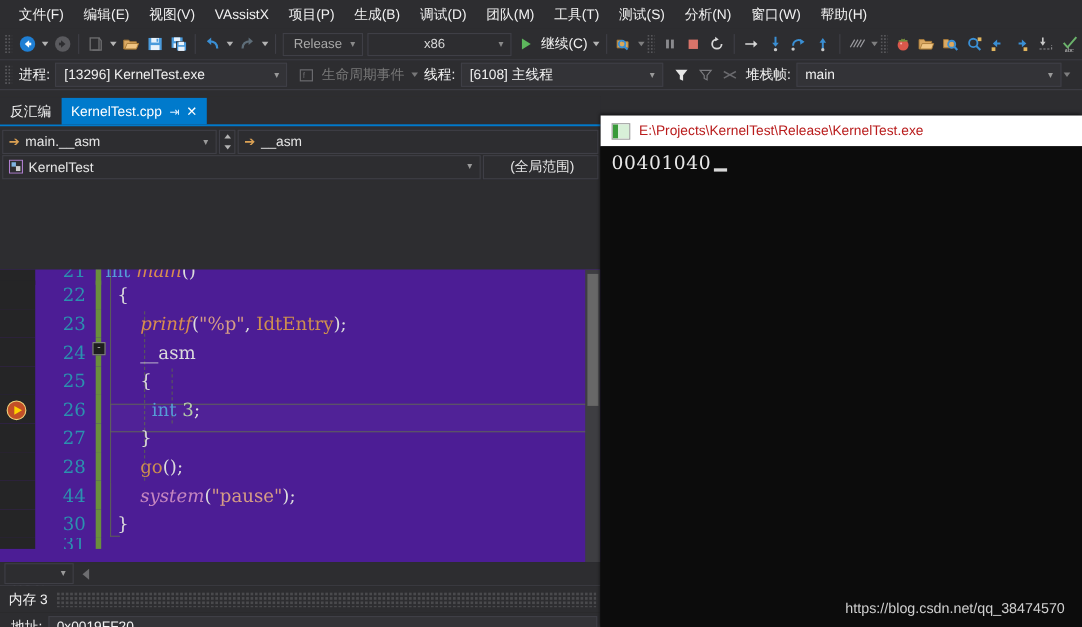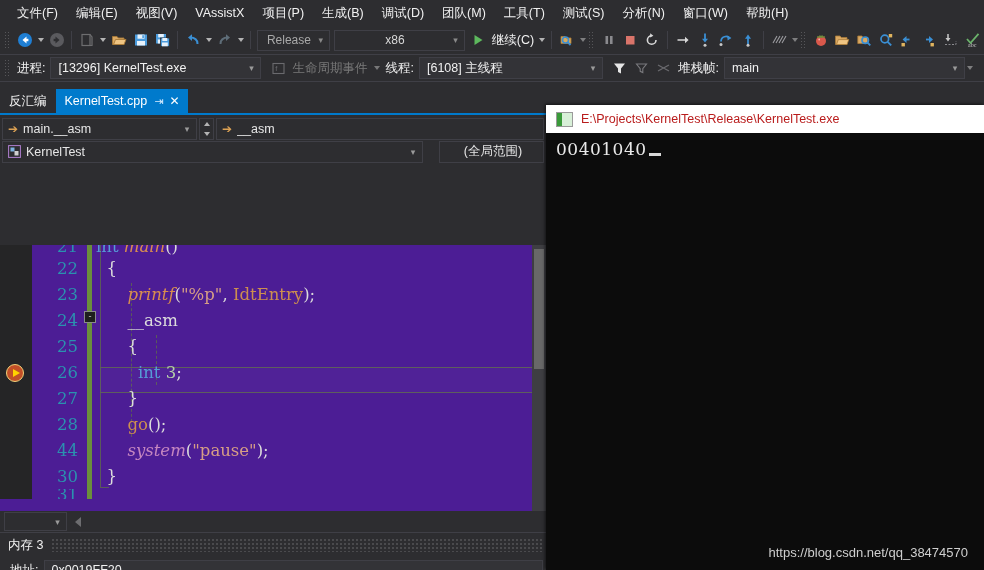--- a/index.html
+++ b/index.html
@@ -61,21 +61,21 @@
              padding:0 2px 0 5px;color:#e6e6e6;font-size:12.5px;}
   .nav-combo .cv{flex:1;white-space:nowrap;overflow:hidden;}
   .nav-combo .ca{width:14px;text-align:center;color:#9a9a9a;font-size:9px;}
   .nav-arrow-ico{color:#dba154;font-size:12px;margin-right:5px;line-height:1;}
   .spinner{width:13px;height:20px;border:1px solid #3f3f46;display:flex;flex-direction:column;
            align-items:center;justify-content:space-around;background:#2d2d30;}
   .spinner i{display:block;width:0;height:0;border-left:3px solid transparent;border-right:3px solid transparent;}
   .spinner i.up{border-bottom:4px solid #b4b4b4;}
   .spinner i.dn{border-top:4px solid #b4b4b4;}
 
-  .navbar2{height:21px;background:#2d2d30;display:flex;align-items:center;padding:0 2px 2px 2px;gap:16px;}
+  .navbar2{height:21px;background:#2d2d30;display:flex;align-items:center;padding:0 2px 2px 2px;gap:2px;}
 
   
   .editor{position:absolute;left:0;top:157px;right:0;height:266px;background:#4c1d95;overflow:hidden;}
   .code-area{position:relative;width:100%;height:100%;font-family:"DejaVu Serif","Liberation Serif",serif;}
   .codeline{position:relative;height:26px;display:flex;align-items:center;}
   .gutter-ind{width:32px;height:26px;flex:0 0 32px;background:#252526;position:relative;}
   .lineno{width:46px;flex:0 0 46px;text-align:right;padding-right:9px;color:#2b91af;
           font-size:16.5px;font-family:"DejaVu Serif","Liberation Serif",serif;}
   .changebar{width:5px;flex:0 0 5px;height:26px;background:#6b8f3c;}
   .codetext{flex:1;padding-left:4px;font-size:16.5px;white-space:pre;

